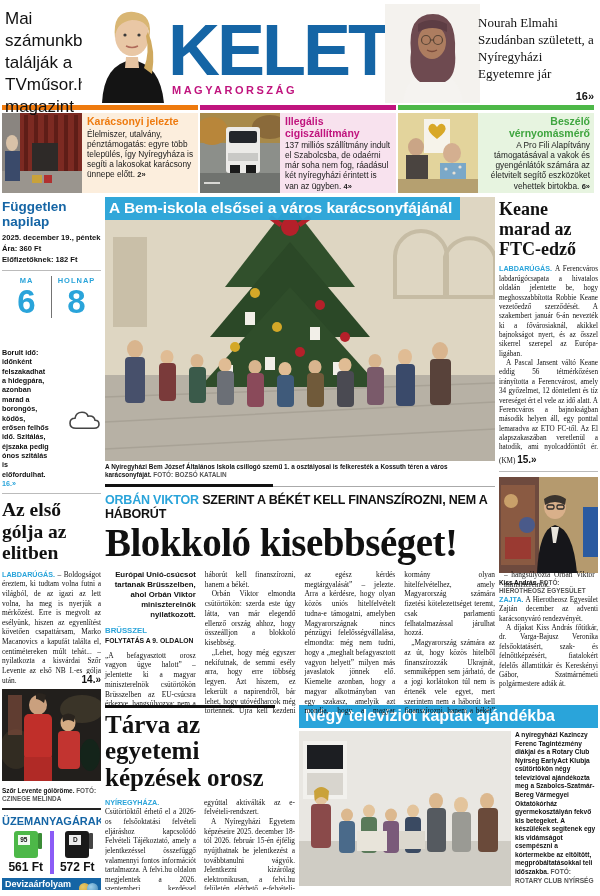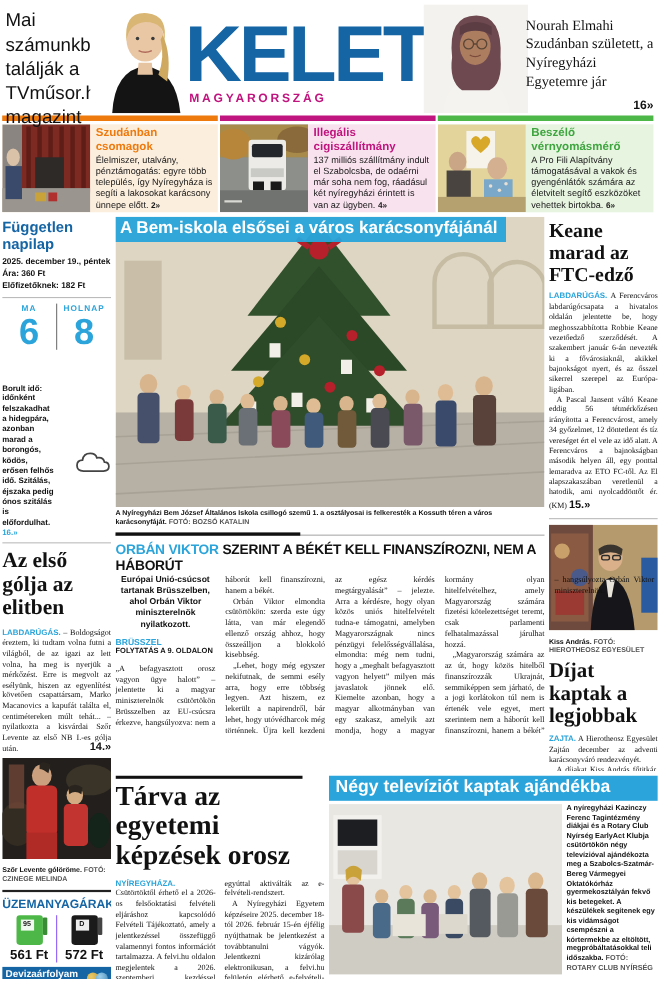--- a/index.html
+++ b/index.html
@@ -21,21 +21,21 @@
   .pageref { font-weight:bold; }
 
   
   .stripes { display:grid; grid-template-columns:196px 196px 196px; gap:2px; padding:0 2px; height:6px; }
   .stripes span { display:block; height:5px; }
   .s0 { background:#EE7A0E; } .s1 { background:#C0147E; } .s2 { background:#4DB848; }
 
   
   .teaser-row { display:grid; grid-template-columns:196px 196px 196px; gap:2px; padding:2px; height:84px; }
   .teaser { display:flex; overflow:hidden; }
-  .teaser.t0 { background:#FCEEDD; } .teaser.t1 { background:#F8E2EE; } .teaser.t2 { background:#E7F4E0; }
+  .teaser.t0 { background:#FCEEDD; } .teaser.t1 { background:#F8E2EE; } .teaser.t2 { background:#E7F4E0;text-align:right; }
   .teaser-photo { width:80px; height:80px; flex:0 0 80px; }
   .teaser-txt { padding:3px 4px 2px 5px; }
   .teaser-title { font-size:10.5px; font-weight:bold; line-height:1.1; margin-bottom:1px; }
   .t0 .teaser-title { color:#EE7A0E; } .t1 .teaser-title { color:#C0147E; } .t2 .teaser-title { color:#3FA53F; }
   .teaser-body { font-size:8.3px; line-height:1.22; color:#1a1a1a; }
   .teaser-body .pageref { font-size:7.5px; }
 
   
   .content { display:grid; grid-template-columns:99px 190px 196px 99px; grid-template-rows:504px 185px;
              gap:4px; padding:2px 2px 0 2px; }
@@ -68,21 +68,21 @@
   .endref { font-size:10px; font-weight:bold; font-family:"Liberation Sans", sans-serif; }
   .gol-wrap { position:relative; }
   .gol-page { position:absolute; right:0; bottom:0; background:#fff; padding-left:3px; }
   .photo-caption { font-size:6.4px; font-weight:bold; line-height:1.25; margin-top:2px; }
   .photo-caption .credit { color:#555; }
   .gol-photo { width:100%; height:92px; margin-top:4px; }
 
   .fuel-title { color:#1565A5; font-size:11px; font-weight:bold; margin:3px 0 4px; }
   .fuel-row { display:flex; text-align:center; margin-bottom:4px; }
   .fuel-half { flex:1; }
-  .fuel-half + .fuel-half { border-left:1px solid #8b5cf6; }
+  .fuel-half + .fuel-half { border-left:4px solid #8b5cf6; }
   .pump { width:24px; height:27px; margin:0 auto 2px; border-radius:3px; position:relative; }
   .pump.petrol { background:#4DB848; } .pump.diesel { background:#1a1a1a; }
   .pump .scr { position:absolute; left:4px; top:4px; right:8px; height:10px; background:rgba(255,255,255,.92);
                color:#111; font-size:6.5px; font-weight:bold; line-height:10px; }
   .pump .hose { position:absolute; right:-4px; top:2px; width:4px; height:16px; border-radius:1px; }
   .pump.petrol .hose { background:#3a8c36; } .pump.diesel .hose { background:#444; }
   .fuel-price { font-size:12px; font-weight:bold; }
 
   .cur-band { background:#1565A5; color:#fff; display:flex; justify-content:space-between;
               padding:2px 3px; align-items:center; }
@@ -102,21 +102,21 @@
   .band-head { position:absolute; left:0; top:0; background:rgba(42,164,218,.96); color:#fff;
                font-size:15.5px; font-weight:bold; padding:2px 8px 3px 4px; }
   .orban-rules { margin:7px 0 4px; border-top:1px solid #aaa; position:relative; }
   .orban-rules::before { content:""; position:absolute; left:0; top:-3px; width:168px; height:3px; background:#111; }
   .kicker { font-size:12.5px; font-weight:bold; letter-spacing:-0.2px; margin:6px 0 1px; }
   .kicker .hl { color:#2AA4DA; }
   .orban-head { font-size:39px; line-height:1.02; margin:2px 0 7px; letter-spacing:-0.5px; }
   .orban-cols { column-count:4; column-gap:9px; font-family:"Liberation Serif", serif;
                 font-size:7.4px; line-height:1.32; text-align:justify; height:152px; }
   .orban-lead { font-family:"Liberation Sans", sans-serif; font-weight:bold; font-size:7.8px;
-                line-height:1.3; text-align:center; margin-bottom:6px; }
+                line-height:1.3; text-align:right; margin-bottom:6px; }
   .dateline { color:#2AA4DA; font-family:"Liberation Sans", sans-serif; font-weight:bold; font-size:7.8px; }
   .contd { font-family:"Liberation Sans", sans-serif; font-weight:bold; font-size:6.8px; margin-bottom:5px; }
   .orban-cols p + p { text-indent:7px; }
 
   
   .keane-head { font-size:18px; line-height:1.12; margin:2px 0 5px; }
   .col-right .body-serif { font-size:7.2px; }
   .col-right p + p { text-indent:7px; }
   .award-photo { width:100%; height:96px; }
   .award-head { font-size:19px; line-height:1.1; margin:4px 0 5px; }
@@ -191,21 +191,21 @@
         <rect x="62" y="2" width="4" height="58" fill="#5e1d17"></rect>
           <rect x="72" y="2" width="4" height="58" fill="#5e1d17"></rect>
         <rect x="30" y="30" width="26" height="34" fill="#2e2a28"></rect>
         <rect y="58" width="80" height="22" fill="#9a958e"></rect>
         <ellipse cx="10" cy="30" rx="6" ry="8" fill="#d9c2a8"></ellipse>
         <rect x="3" y="38" width="15" height="30" fill="#3a4a6a"></rect>
         <rect x="30" y="62" width="10" height="8" fill="#c9a23a"></rect>
           <rect x="42" y="62" width="8" height="8" fill="#b03030"></rect>
       </svg>
       <div class="teaser-txt">
-        <div class="teaser-title">Szudánban csomagok</div>
+        <div class="teaser-title">Karácsonyi jelezte</div>
         <div class="teaser-body"><span>Élelmiszer, utalvány, pénztámogatás: egyre több település, így Nyíregyháza is segíti a lakosokat karácsony ünnepe előtt. </span><span class="pageref">2»</span></div>
       </div>
     </div>
     <div class="teaser t1">
       <svg class="teaser-photo" viewBox="0 0 80 80">
         <rect width="80" height="80" fill="#8c8f8a"></rect>
         <rect width="80" height="30" fill="#a88a4a"></rect>
         <ellipse cx="12" cy="18" rx="16" ry="14" fill="#b8863a"></ellipse>
           <ellipse cx="70" cy="14" rx="18" ry="12" fill="#8a6a3a"></ellipse>
         <rect x="26" y="14" width="34" height="46" rx="3" fill="#ecebe8"></rect>
@@ -395,20 +395,21 @@
             <ellipse cx="335" cy="154" rx="8" ry="9" fill="#d9b58e"></ellipse>
               <rect x="325" y="162" width="21" height="46" rx="4" fill="#58423a"></rect>
           </g>
         </svg>
         <div class="band-head">A Bem-iskola elsősei a város karácsonyfájánál</div>
       </div>
       <div class="photo-caption"><span>A Nyíregyházi Bem József Általános Iskola csillogó szemű 1. a osztályosai is felkeresték a Kossuth téren a város karácsonyfáját. </span><span class="credit">FOTÓ: BOZSÓ KATALIN</span></div>
 
       <div class="orban-rules"></div>
       <div class="kicker"><span class="hl">ORBÁN VIKTOR</span><span> SZERINT A BÉKÉT KELL FINANSZÍROZNI, NEM A HÁBORÚT</span></div>
+      <h1 class="serif-head orban-head">Blokkoló kisebbséget!</h1>
       <div class="orban-cols">
         <div class="orban-lead">Európai Unió-csúcsot tartanak Brüsszelben, ahol Orbán Viktor miniszterelnök nyilatkozott.</div>
         <div class="dateline">BRÜSSZEL</div>
         <div class="contd">FOLYTATÁS A 9. OLDALON</div>
         <p>„A befagyasztott orosz vagyon ügye halott” – jelentette ki a magyar miniszterelnök csütörtökön Brüsszelben az EU-csúcsra érkezve, hangsúlyozva: nem a háborút kell finanszírozni, hanem a békét.</p>
         <p>Orbán Viktor elmondta csütörtökön: szerda este úgy látta, van már elegendő ellenző ország ahhoz, hogy összeálljon a blokkoló kisebbség.</p>
         <p>„Lehet, hogy még egyszer nekifutnak, de semmi esély arra, hogy erre többség legyen. Azt hiszem, ez lekerült a napirendről, bár lehet, hogy utóvédharcok még történnek. Újra kell kezdeni az egész kérdés megtárgyalását” – jelezte. Arra a kérdésre, hogy olyan közös uniós hitelfelvételt tudna-e támogatni, amelyben Magyarországnak nincs pénzügyi felelősségvállalása, elmondta: még nem tudni, hogy a „meghalt befagyasztott vagyon helyett” milyen más javaslatok jönnek elő. Kiemelte azonban, hogy a magyar alkotmányban van egy szakasz, amelyik azt mondja, hogy a magyar kormány olyan hitelfelvételhez, amely Magyarország számára fizetési kötelezettséget teremt, csak parlamenti felhatalmazással járulhat hozzá.</p>
         <p>„Magyarország számára az az út, hogy közös hitelből finanszírozzák Ukrajnát, semmiképpen sem járható, de a jogi korlátokon túl nem is értenék vele egyet, mert szerintem nem a háborút kell finanszírozni, hanem a békét” – hangsúlyozta Orbán Viktor miniszterelnök.</p>
       </div>
     </section>
@@ -429,21 +430,20 @@
         <rect x="6" y="60" width="26" height="22" fill="#9a3a32"></rect>
         <rect x="84" y="30" width="15" height="50" fill="#2a5aa0"></rect>
         <ellipse cx="56" cy="30" rx="11" ry="12" fill="#d9b08a"></ellipse>
         <path d="M45 22 Q56 14 67 22 L66 28 Q56 22 46 28 Z" fill="#3a342e"></path>
         <rect x="48" y="28" width="7" height="4" rx="1.5" fill="none" stroke="#2a2a2a" stroke-width="1.3"></rect>
         <rect x="58" y="28" width="7" height="4" rx="1.5" fill="none" stroke="#2a2a2a" stroke-width="1.3"></rect>
         <path d="M38 96 Q40 52 56 48 Q74 52 78 96 Z" fill="#16161a"></path>
         <path d="M52 50 L60 50 L57 66 L54 66 Z" fill="#e8e4dc"></path>
       </svg>
       <div class="photo-caption"><span>Kiss András. </span><span class="credit">FOTÓ: HIEROTHEOSZ EGYESÜLET</span></div>
-      <h2 class="serif-head award-head">Díjat kaptak a legjobbak</h2>
       <div class="body-serif rel">
         <p><span class="tag">ZAJTA.</span><span> A Hierotheosz Egyesület Zajtán december az adventi karácsonyváró rendezvényét.</span></p>
         <p>A díjakat Kiss András főtitkár, dr. Varga-Bajusz Veronika felsőoktatásért, szak- és felnőttképzésért, fiatalokért felelős államtitkár és Kereskényi Gábor, Szatmárnémeti polgármestere adták át.</p>
 
       </div>
     </aside>
 
     <section class="uni-sec">
       <div class="rule-thick-short"></div>
       <h2 class="serif-head uni-head">Tárva az egyetemi képzések orosz</h2>

